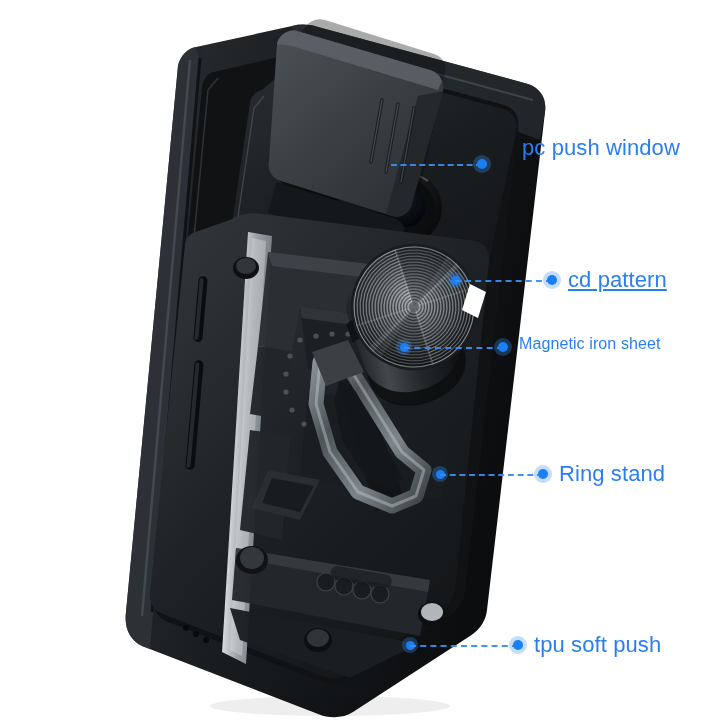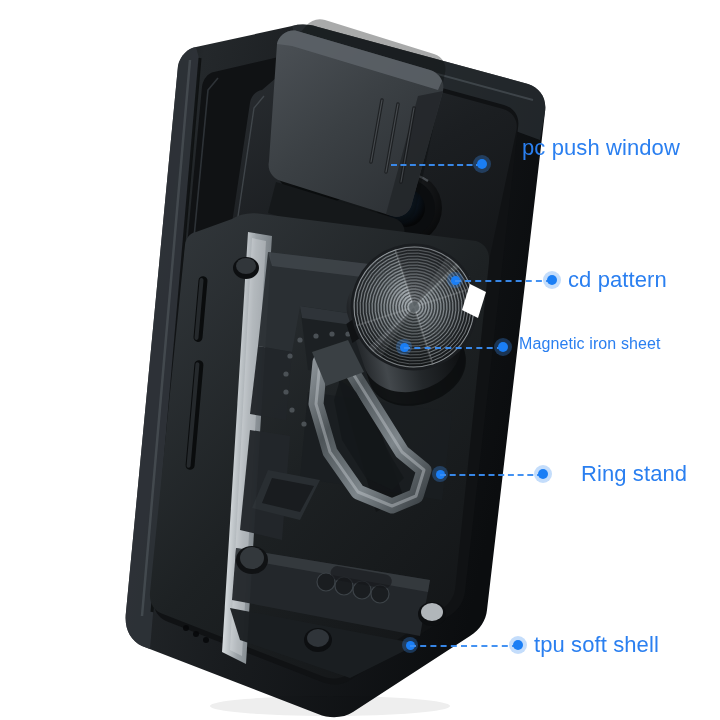--- a/index.html
+++ b/index.html
@@ -434,37 +434,37 @@
   <div class="callout">
     <div class="lead" style="left:391px;top:164px;width:91px;"></div>
     <div class="dot" style="left:473px;top:155px;"></div>
     <div class="lbl" style="left:498px;top:137px;font-size:22px;margin-left:24px;">pc push window</div>
   </div>
 
   <div class="callout">
     <div class="dot anchor" style="left:447px;top:272px;"></div>
     <div class="lead" style="left:455px;top:280px;width:97px;"></div>
     <div class="dot" style="left:543px;top:271px;"></div>
-    <div class="lbl" style="left:568px;top:269px;font-size:22px;">cd pattern</div>
+    <div class="lbl" style="left:568px;top:269px;font-size:22px;text-decoration:underline;">cd pattern</div>
   </div>
 
   <div class="callout">
     <div class="dot anchor" style="left:396px;top:339px;"></div>
     <div class="lead" style="left:404px;top:347px;width:99px;"></div>
     <div class="dot" style="left:494px;top:338px;"></div>
     <div class="lbl" style="left:519px;top:336px;font-size:16px;">Magnetic iron sheet</div>
   </div>
 
   <div class="callout">
     <div class="dot anchor" style="left:432px;top:466px;"></div>
     <div class="lead" style="left:440px;top:474px;width:103px;"></div>
     <div class="dot" style="left:534px;top:465px;"></div>
-    <div class="lbl" style="left:581px;top:463px;font-size:22px;text-align:right;">Ring stand</div>
+    <div class="lbl" style="left:559px;top:463px;font-size:22px;text-align:right;">Ring stand</div>
   </div>
 
   <div class="callout">
     <div class="dot anchor" style="left:402px;top:637px;"></div>
     <div class="lead" style="left:410px;top:645px;width:108px;"></div>
     <div class="dot" style="left:509px;top:636px;"></div>
-    <div class="lbl" style="left:534px;top:634px;font-size:22px;">tpu soft shell</div>
+    <div class="lbl" style="left:534px;top:634px;font-size:22px;">tpu soft push</div>
   </div>
 
 </div>
 
 </body></html>

